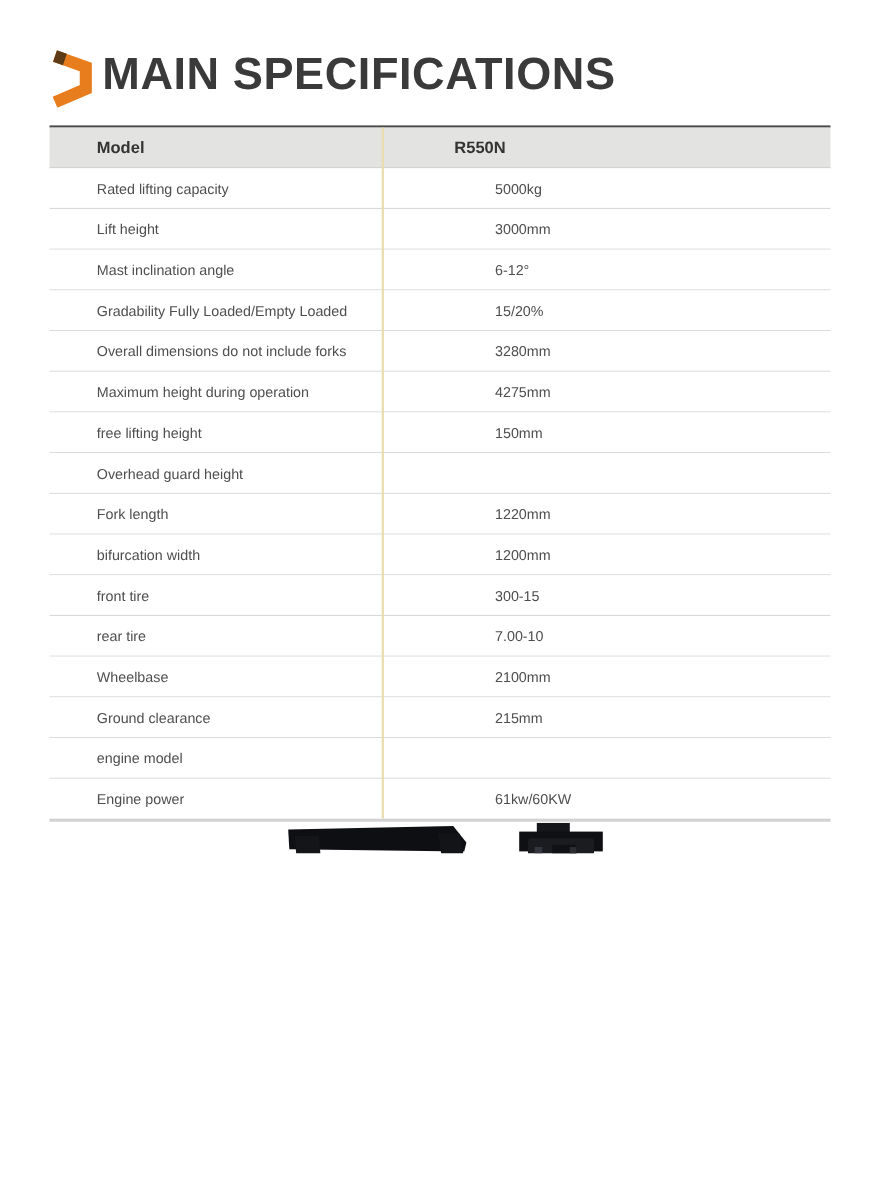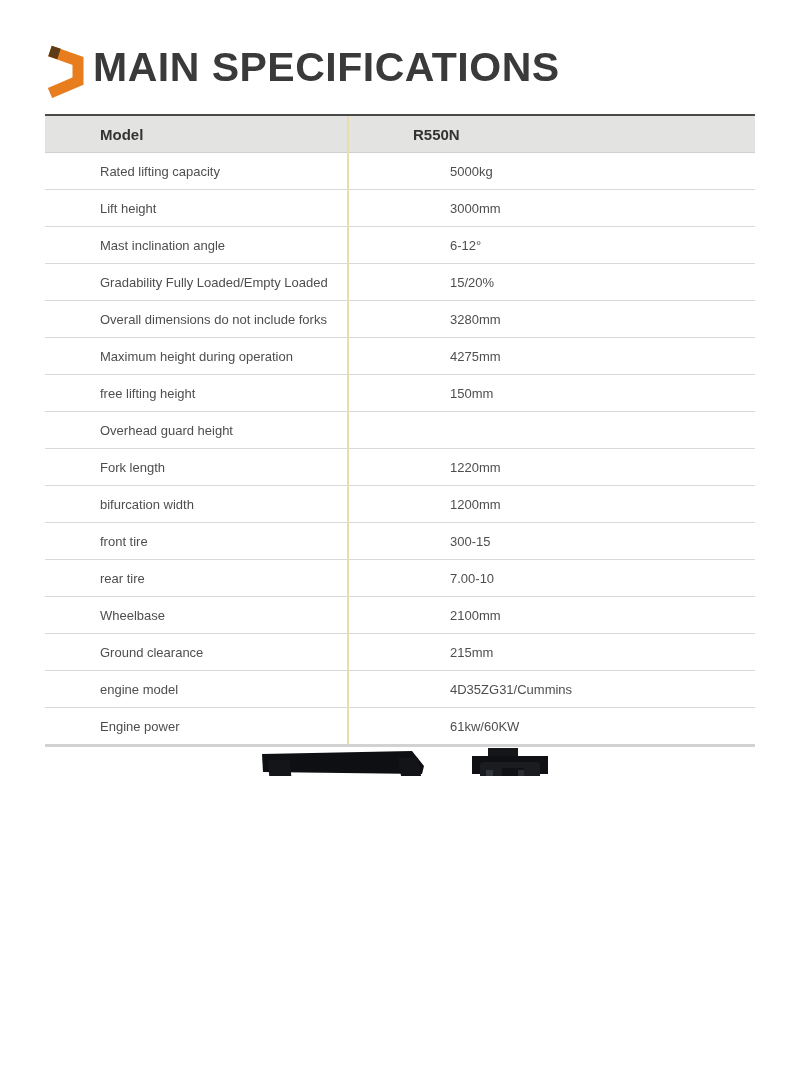--- a/index.html
+++ b/index.html
@@ -15,21 +15,21 @@
   
   .spec-table{position:absolute;left:45px;top:114px;width:710px;border-top:2px solid #4a4a4a;
               border-bottom:3px solid #d2d2d2;}
   .vdivider{position:absolute;left:302px;top:0;bottom:0;width:2px;background:#e9dcae;z-index:2;}
   .thead{height:36px;background:#e3e3e1;display:flex;align-items:center;
          border-bottom:1px solid #cfcfcf;}
   .th{font-size:15px;font-weight:bold;color:#333333;}
   .tr{height:36px;display:flex;align-items:center;border-bottom:1px solid #d9d9d9;background:#ffffff;gap:37px;}
   .tr:last-child{border-bottom:none;}
   .td{font-size:13px;color:#4e4e4e;}
-  .col-label{width:302px;padding-left:55px;box-sizing:border-box;white-space:nowrap;}
+  .col-label{width:302px;padding-left:43px;box-sizing:border-box;white-space:nowrap;}
   .col-value{flex:1;padding-left:66px;box-sizing:border-box;white-space:nowrap;}
 
   
   .figure{position:absolute;left:150px;top:748px;width:555px;height:338px;}
   .mast-label-text{font-family:"Liberation Sans","DejaVu Sans",sans-serif;font-weight:bold;
                    font-size:27px;letter-spacing:3px;fill:#ffffff;}
   .hood-num{font-family:"Liberation Sans","DejaVu Sans",sans-serif;font-weight:bold;
             font-size:27px;fill:#26262a;}
   .brand-k{font-family:"Liberation Serif","DejaVu Serif",serif;font-weight:bold;font-style:italic;
            font-size:17px;fill:#cf2a1b;}
@@ -118,21 +118,20 @@
     <div class="td col-value">2100mm</div>
   </div>
 
   <div class="tr">
     <div class="td col-label">Ground clearance</div>
     <div class="td col-value">215mm</div>
   </div>
 
   <div class="tr">
     <div class="td col-label">engine model</div>
-    <div class="td col-value">4D35ZG31/Cummins</div>
   </div>
 
   <div class="tr">
     <div class="td col-label">Engine power</div>
     <div class="td col-value">61kw/60KW</div>
   </div>
 </div>
   </div>
 
   <div class="figure">

